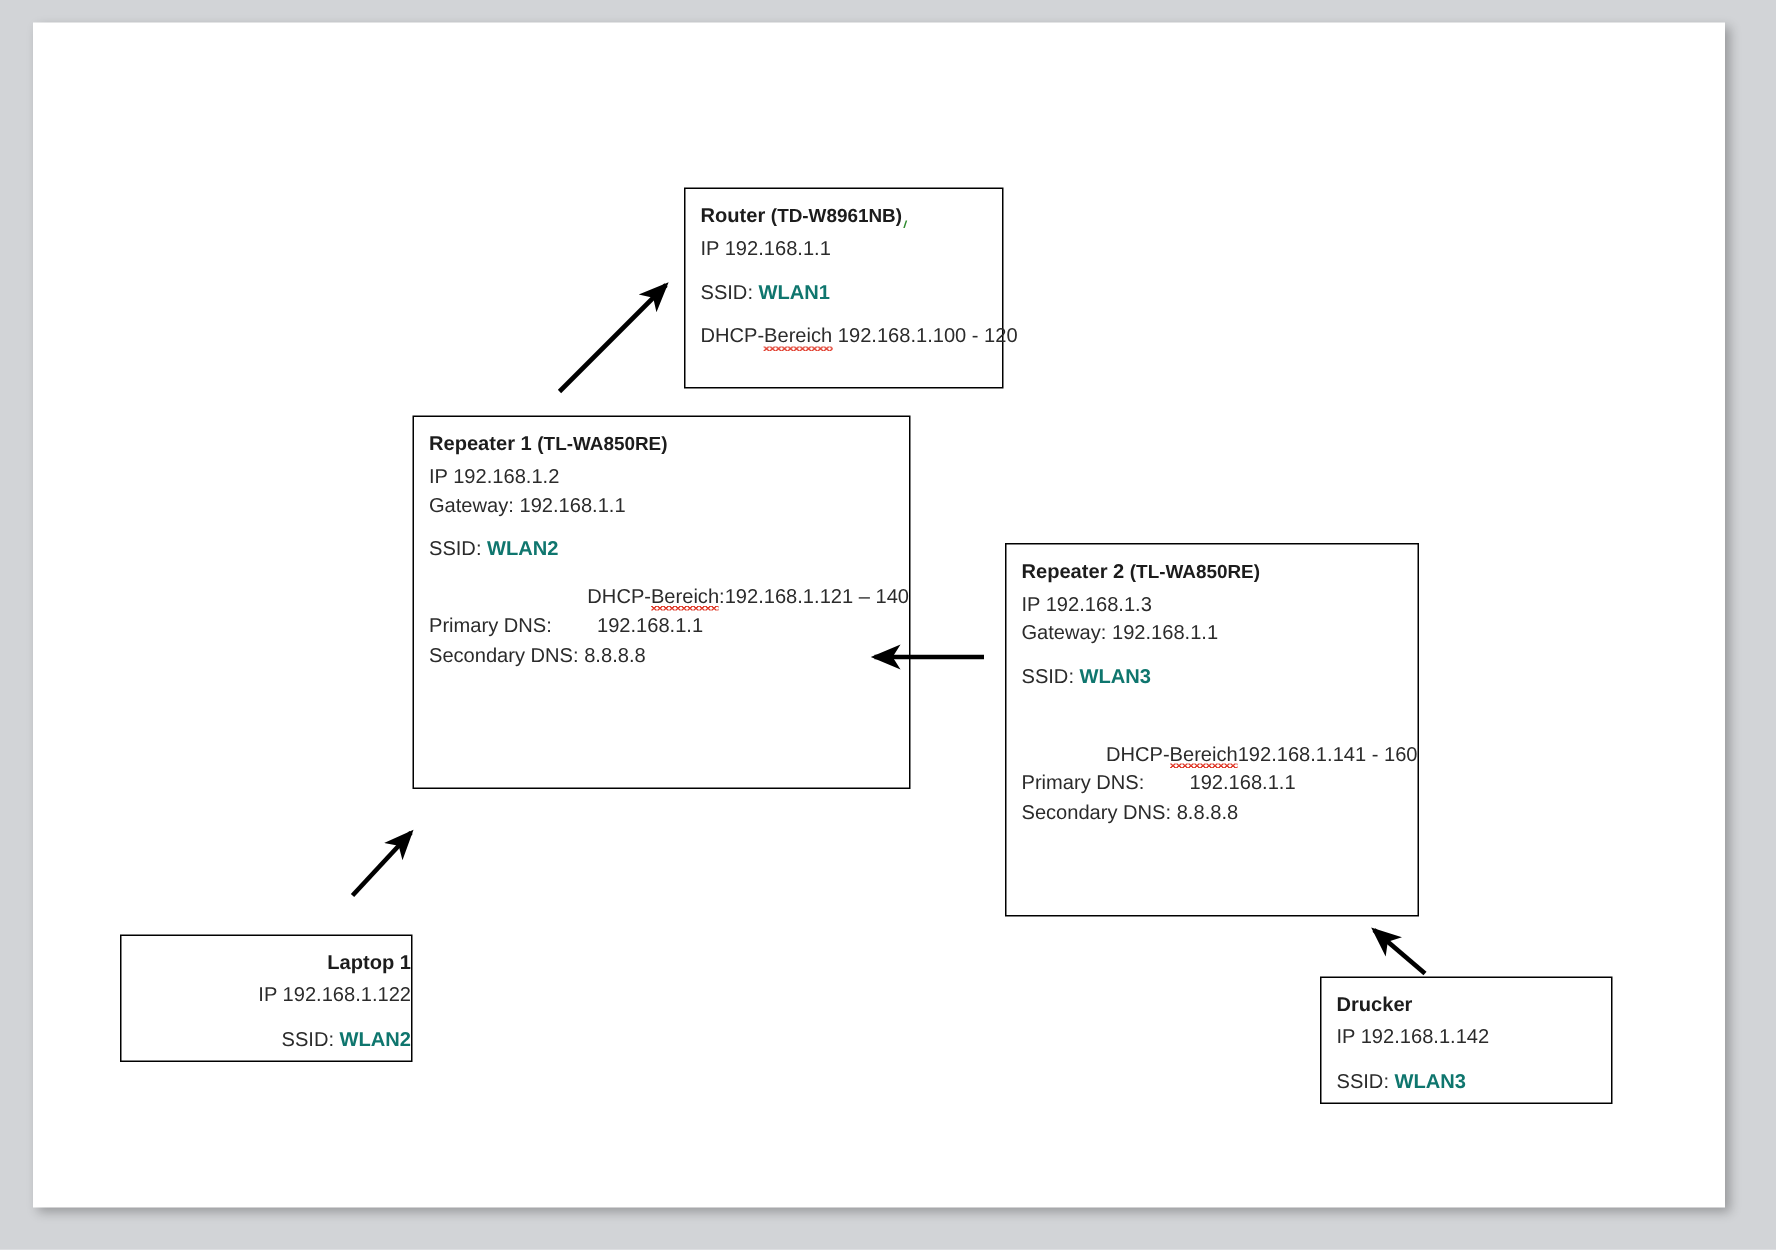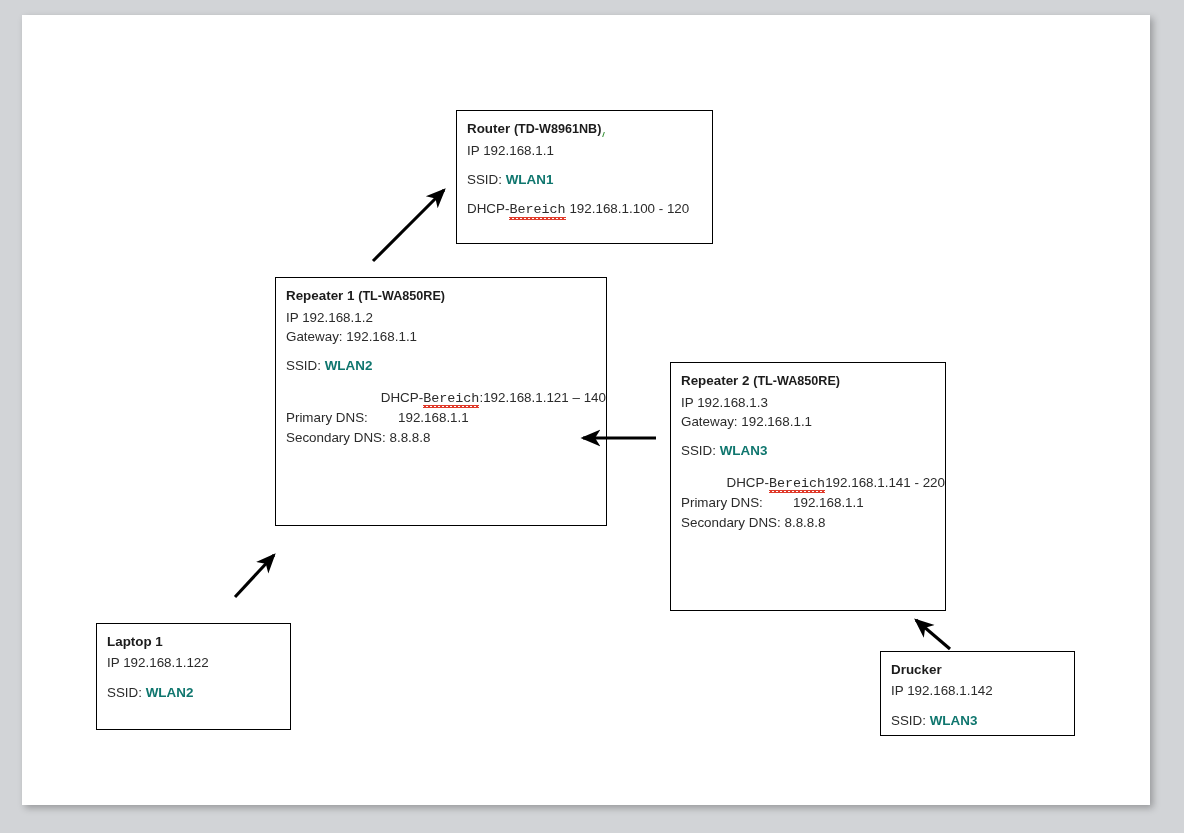--- a/index.html
+++ b/index.html
@@ -71,27 +71,27 @@
   }
 
   
   .lbl-w {
     display: inline-block;
     min-width: 112px;
   }
   .lbl-w2 {
     display: inline-block;
     min-width: 108px;
+    margin-top: 20px;
   }
 
   
   .squiggle {
     position: relative;
     display: inline-block;
-    font-family: Liberation Mono, monospace;
   }
   .squiggle::after {
     content: "";
     position: absolute;
     left: 0;
     right: 0;
     bottom: -3px;
     height: 3px;
     background-image:
       linear-gradient(45deg, transparent 40%, #e03b2b 40%, #e03b2b 60%, transparent 60%),
@@ -125,21 +125,21 @@
     pointer-events: none;
   }
 </style>
 </head>
 <body>
 
 <div id="canvas">
 
   <div id="page">
 
-    <div class="node" style="left:434px; top:95px; width:257px; height:134px;">
+    <div class="node" style="left:434px; top:110px; width:213px; height:134px;">
       <div class="title">
         <span>Router</span>
         <span class="model">(TD-W8961NB)</span><span class="greentick"></span>
       </div>
       <div class="line">IP 192.168.1.1</div>
       <div class="line gap">
         <span>SSID:</span>
         <span class="val">WLAN1</span>
       </div>
       <div class="line gap">
@@ -182,32 +182,32 @@
       <div class="line">IP 192.168.1.3</div>
       <div class="line">
         <span>Gateway:</span>
         <span>192.168.1.1</span>
       </div>
       <div class="line gap">
         <span>SSID:</span>
         <span class="val">WLAN3</span>
       </div>
       <div class="line gap2">
-        <span class="lbl-w2"><span>DHCP-</span><span class="squiggle">Bereich</span><span></span></span><span>192.168.1.141  - 220</span>
+        <span class="lbl-w2"><span>DHCP-</span><span class="squiggle">Bereich</span><span></span></span><span>192.168.1.141  - 160</span>
       </div>
       <div class="line">
         <span class="lbl-w">Primary DNS:</span><span>192.168.1.1</span>
       </div>
       <div class="line">
         <span>Secondary DNS:</span>
         <span>8.8.8.8</span>
       </div>
     </div>
 
-    <div class="node" style="left:74px; top:608px; width:195px; height:107px;">
+    <div class="node" style="left:58px; top:608px; width:195px; height:85px;text-align:right;">
       <div class="title">Laptop 1</div>
       <div class="line">IP 192.168.1.122</div>
       <div class="line gap">
         <span>SSID:</span>
         <span class="val">WLAN2</span>
       </div>
     </div>
 
     <div class="node" style="left:858px; top:636px; width:195px; height:85px;">
       <div class="title">Drucker</div>

